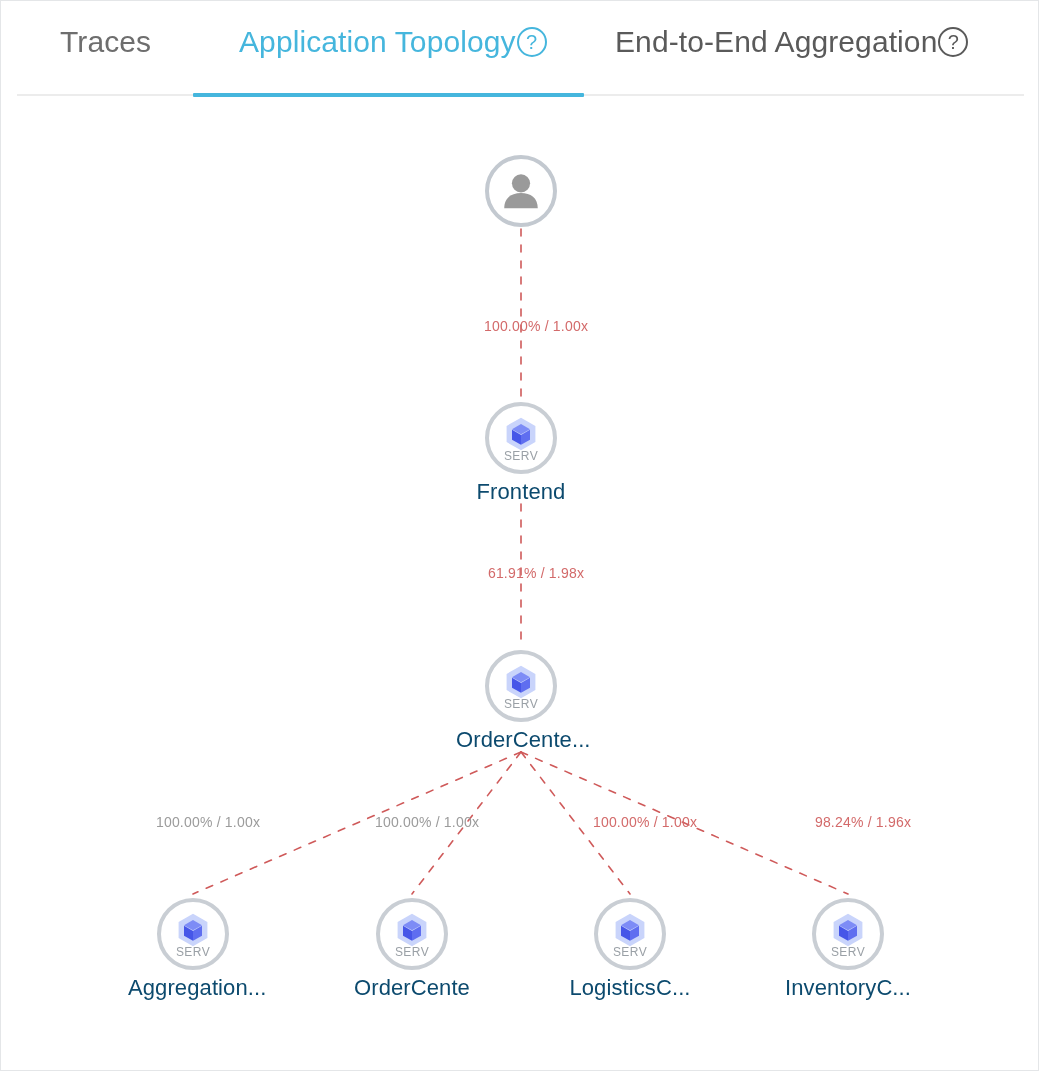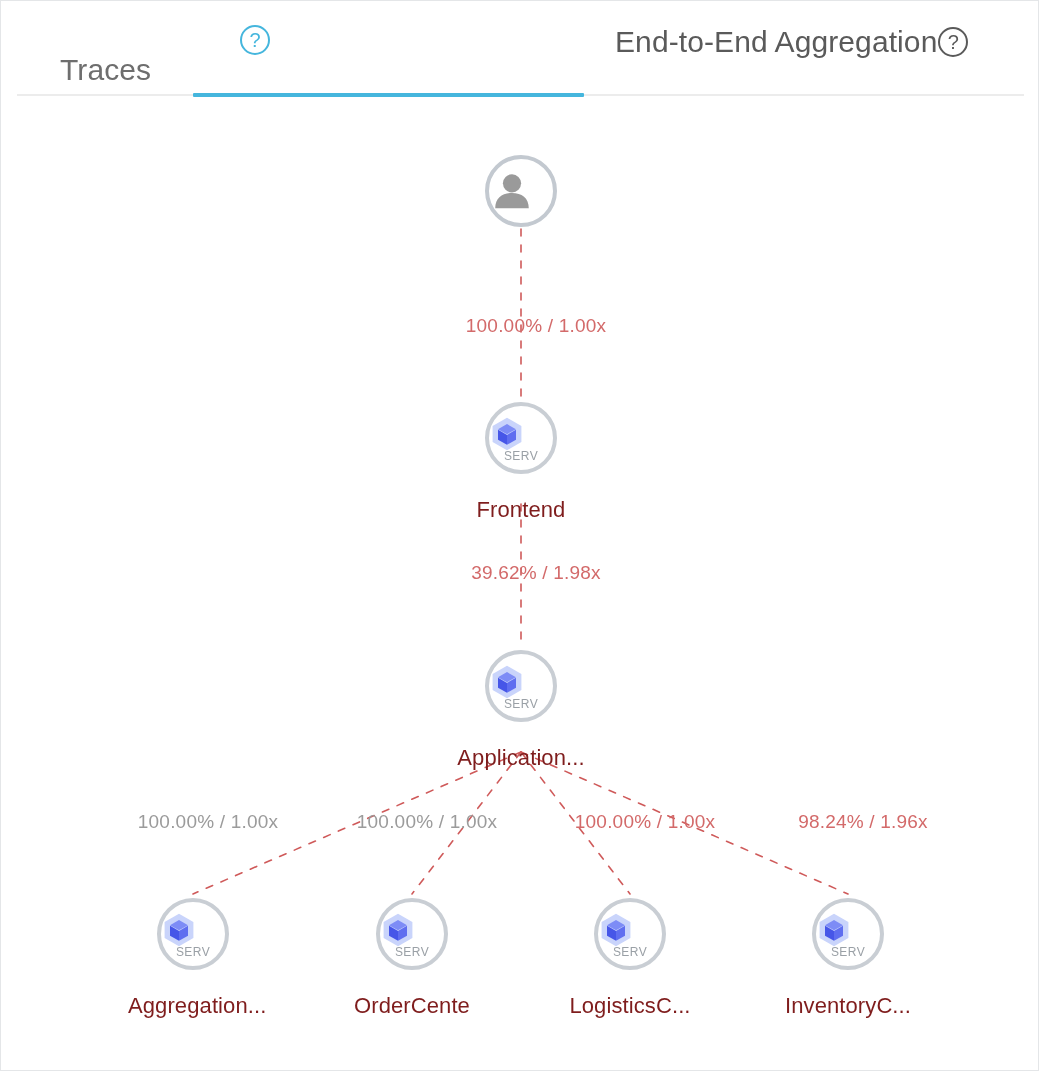--- a/index.html
+++ b/index.html
@@ -43,21 +43,21 @@
     top:24px;
     display:flex;
     align-items:center;
     white-space:nowrap;
     font-size:30px;
     font-weight:400;
     letter-spacing:.1px;
     cursor:pointer;
     user-select:none;
   }
-  .tab-traces{ left:59px;  color:#6e6e6e;margin-top:28px; }
+  .tab-traces{ left:59px;  color:#6e6e6e; }
   .tab-apptopo{ left:238px; color:#45b6dd; }
   .tab-e2e{ left:614px;  color:#5a5a5a; }
 
   .help-icon{
     display:inline-block;
     width:30px; height:30px;
     border-radius:50%;
     border:2px solid currentColor;
     line-height:27px;
     text-align:center;
@@ -92,20 +92,21 @@
   .ring{
     position:relative;
     width:72px; height:72px;
     margin:0 auto;
     border-radius:50%;
     border:4px solid #c9ced4;
     background:#ffffff;
     box-sizing:border-box;
     display:flex;
     flex-direction:column;
+    align-items:center;
     justify-content:center;
   }
   .ring.user{ border-color:#c3c9d0; }
 
   .cube-wrap{
     width:36px; height:36px;
     margin-top:2px;
     display:block;
   }
   .serv-label{
@@ -113,31 +114,31 @@
     color:#9aa0a6;
     letter-spacing:.4px;
     line-height:12px;
     margin-top:-2px;
   }
   .user-wrap{
     width:46px; height:46px;
     display:block;
   }
   .node-name{
-    margin-top:23px;
+    margin-top:5px;
     font-size:22px;
-    color:#7f1d1d;
+    color:#0c4a6e;
     white-space:nowrap;
     letter-spacing:.1px;
   }
 
   
   .edge-label{
     position:absolute;
-    font-size:19px;
+    font-size:14px;
     white-space:nowrap;
     transform:translate(-50%,-50%);
     letter-spacing:.2px;
     cursor:default;
   }
   .edge-label.red{  color:#d36a6a; }
   .edge-label.gray{ color:#9b9b9b; }
 </style>
 </head>
 <body>
@@ -145,20 +146,21 @@
 <div id="app">
 
   <div class="tabbar">
     <div class="tab-divider"></div>
 
     <div class="tab tab-traces">
       <span>Traces</span>
     </div>
 
     <div class="tab tab-apptopo">
+      <span>Application Topology</span>
       <span class="help-icon">?</span>
     </div>
 
     <div class="tab tab-e2e">
       <span>End-to-End Aggregation</span>
       <span class="help-icon">?</span>
     </div>
 
     <div class="tab-underline"></div>
   </div>
@@ -196,21 +198,21 @@
         <div class="node" style="left: 520px; top: 553px;">
           <div class="ring">
             <span class="cube-wrap"><svg viewBox="0 0 40 40" width="36" height="36">
                 <polygon points="20,2 36,11 36,29 20,38 4,29 4,11" fill="#c9d4fb"></polygon>
                 <polygon points="20,9 30,14.6 20,20.2 10,14.6" fill="#7d8cf6"></polygon>
                 <polygon points="10,15.4 20,21 20,32 10,26.4" fill="#4656e8"></polygon>
                 <polygon points="30,15.4 30,26.4 20,32 20,21" fill="#5f6ef0"></polygon>
               </svg></span>
             <div class="serv-label">SERV</div>
           </div>
-          <div class="node-name">Application...</div>
+          <div class="node-name">OrderCente...</div>
         </div>
         <div class="node" style="left: 192px; top: 801px;">
           <div class="ring">
             <span class="cube-wrap"><svg viewBox="0 0 40 40" width="36" height="36">
                 <polygon points="20,2 36,11 36,29 20,38 4,29 4,11" fill="#c9d4fb"></polygon>
                 <polygon points="20,9 30,14.6 20,20.2 10,14.6" fill="#7d8cf6"></polygon>
                 <polygon points="10,15.4 20,21 20,32 10,26.4" fill="#4656e8"></polygon>
                 <polygon points="30,15.4 30,26.4 20,32 20,21" fill="#5f6ef0"></polygon>
               </svg></span>
             <div class="serv-label">SERV</div>
@@ -249,21 +251,21 @@
                 <polygon points="10,15.4 20,21 20,32 10,26.4" fill="#4656e8"></polygon>
                 <polygon points="30,15.4 30,26.4 20,32 20,21" fill="#5f6ef0"></polygon>
               </svg></span>
             <div class="serv-label">SERV</div>
           </div>
           <div class="node-name">InventoryC...</div>
         </div>
       </div>
     <div id="label-layer">
         <div class="edge-label red" style="left: 535px; top: 229px;">100.00% / 1.00x</div>
-        <div class="edge-label red" style="left: 535px; top: 476px;">39.62% / 1.98x</div>
+        <div class="edge-label red" style="left: 535px; top: 476px;">61.91% / 1.98x</div>
         <div class="edge-label gray" style="left: 207px; top: 725px;">100.00% / 1.00x</div>
         <div class="edge-label gray" style="left: 426px; top: 725px;">100.00% / 1.00x</div>
         <div class="edge-label red" style="left: 644px; top: 725px;">100.00% / 1.00x</div>
         <div class="edge-label red" style="left: 862px; top: 725px;">98.24% / 1.96x</div>
       </div>
   </div>
 
 </div>
 
 </body></html>

